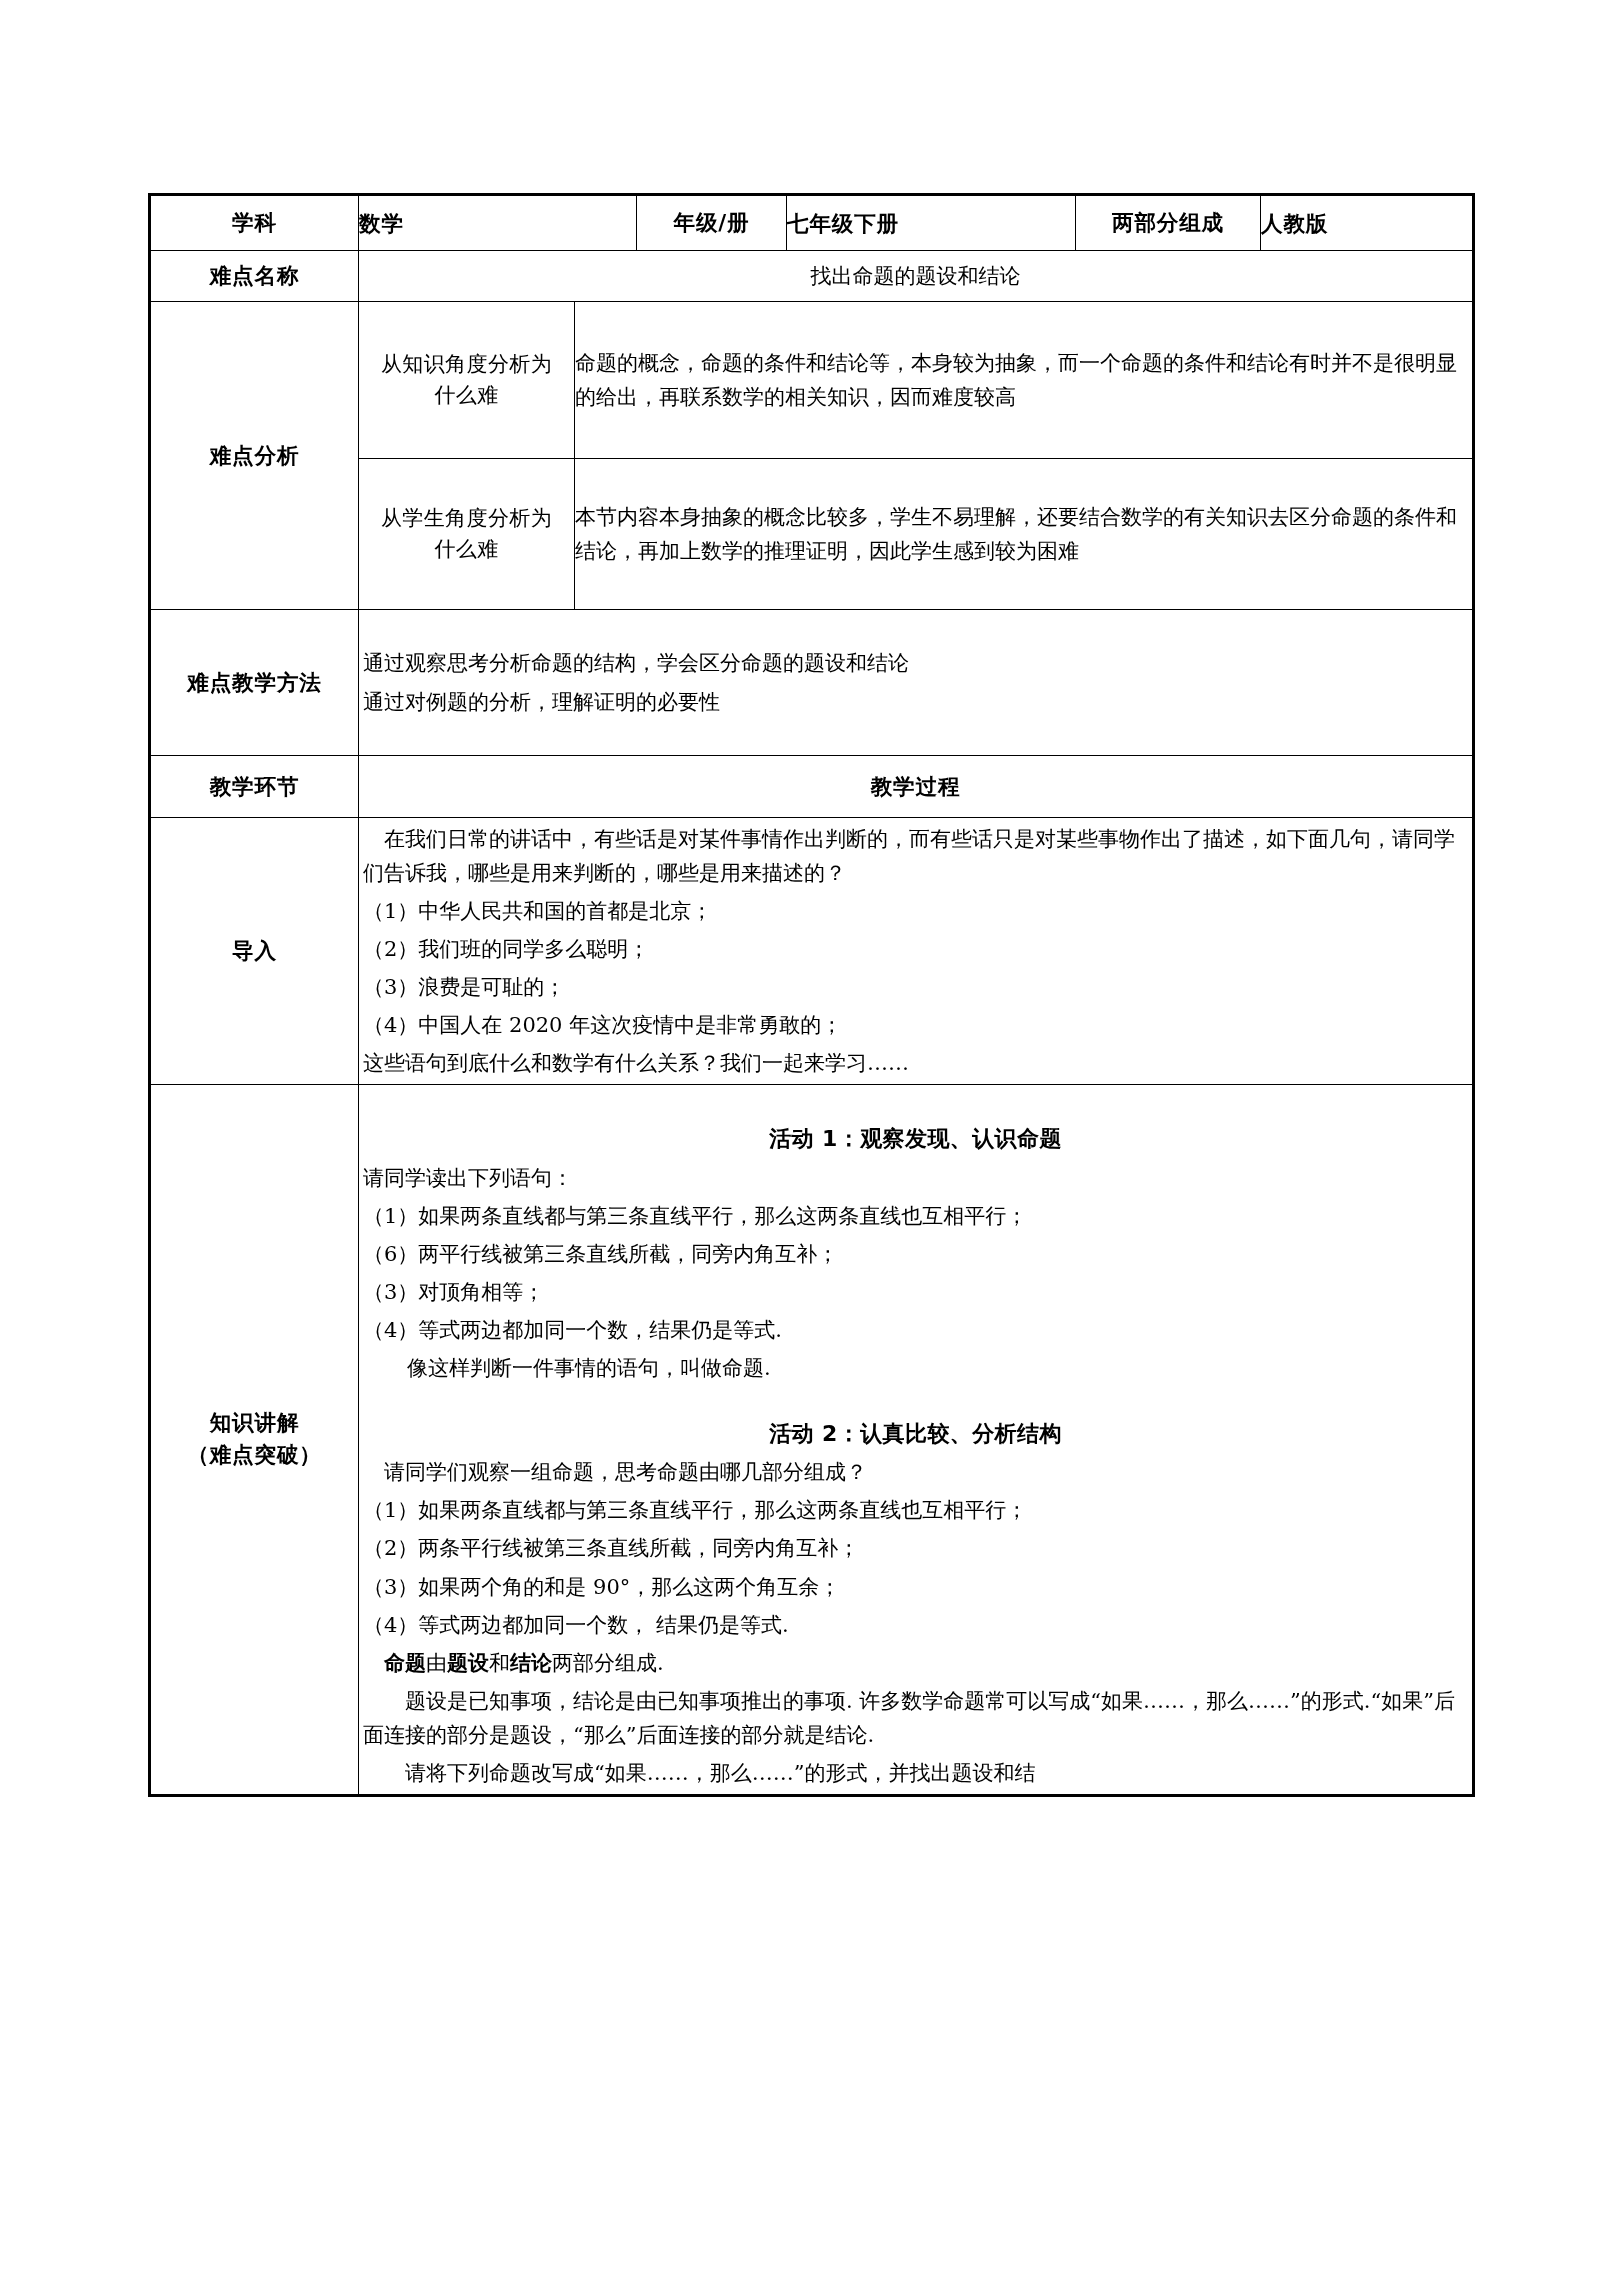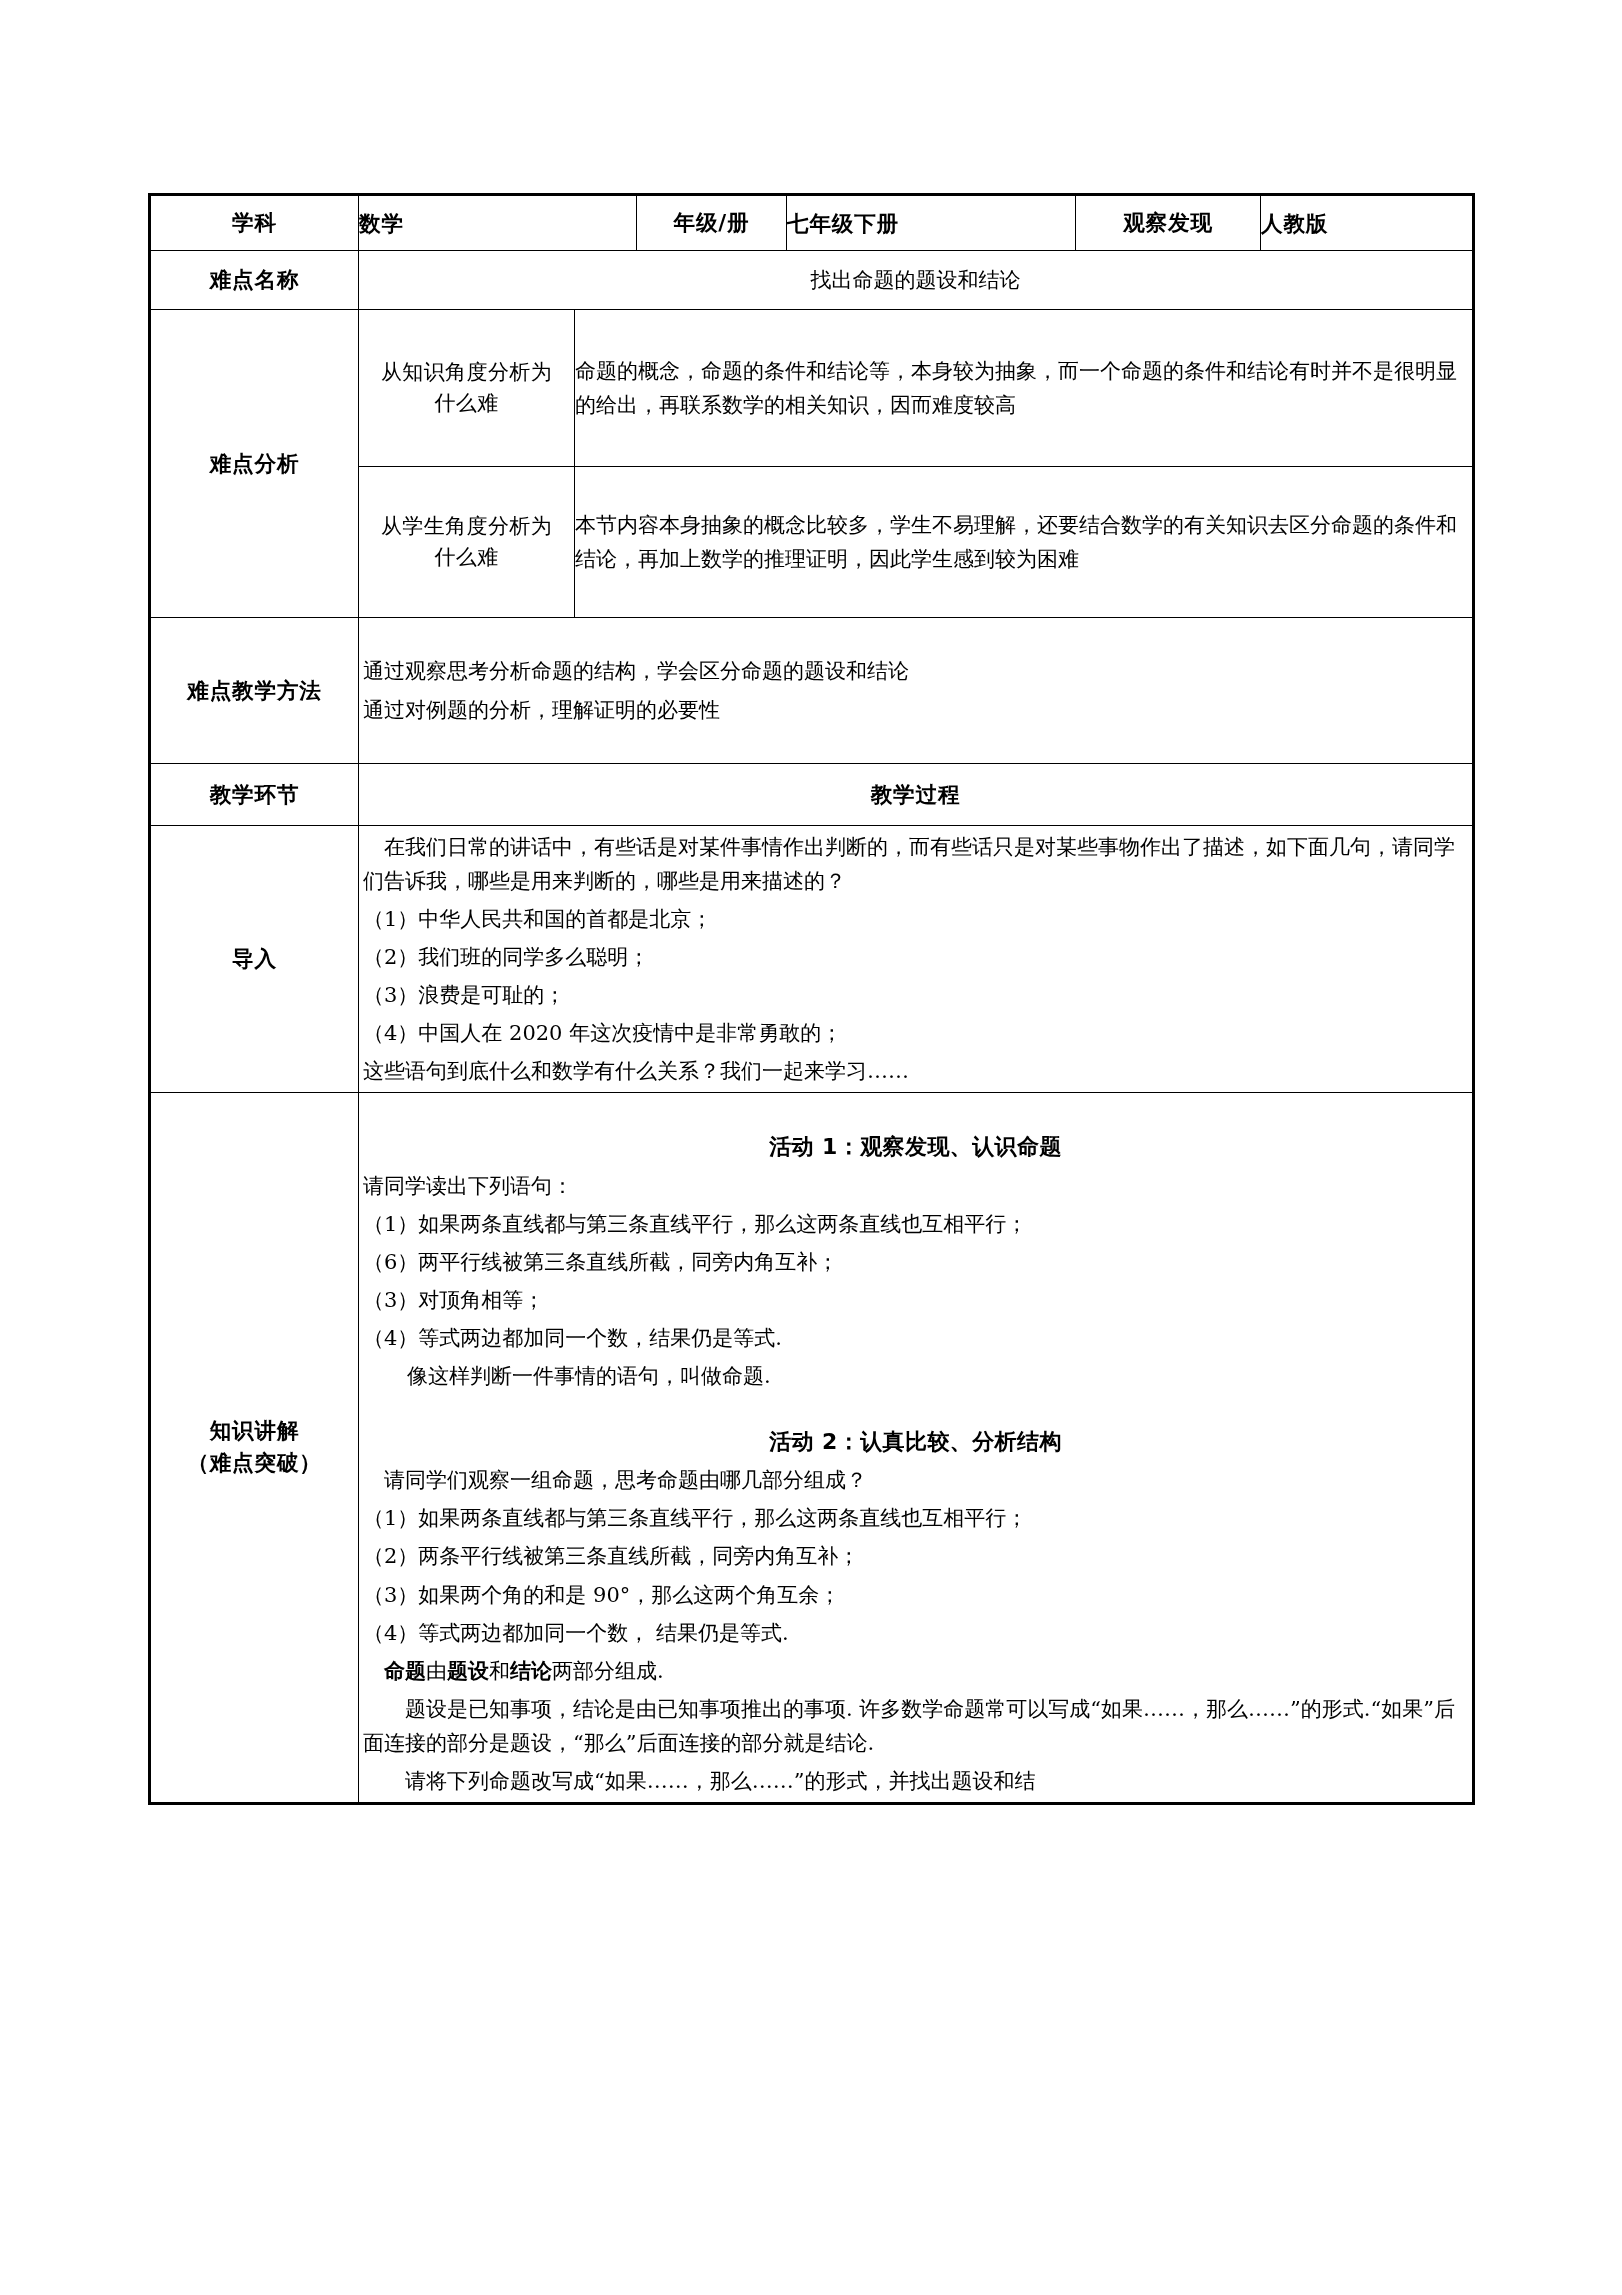--- a/index.html
+++ b/index.html
@@ -99,21 +99,21 @@
     text-align: center;
   }
   .ind1 { text-indent: 1em; }
   .ind2 { text-indent: 2em; }
   .spacer-line { height: 23px; }
   .gap-block { height: 32px; }
   .bold-run { font-weight: bold; }
   .r-bl { padding-left: 2.1em; }
   
   .h-hdr   { height: 55px; margin-top: 27px; }
-  .h-name  { height: 59px; }
+  .h-name  { height: 51px; }
   .h-an1   { height: 157px; }
   .h-an2   { height: 151px; }
   .h-meth  { height: 146px; }
   .h-stage { height: 62px; }
 </style>
 </head>
 <body>
 
 <div class="page">
   <div class="sheet">
@@ -127,21 +127,21 @@
         <col style="width:185px">
         <col style="width:212px">
       </colgroup>
       <tbody>
 
         <tr class="h-hdr">
           <td class="lbl">学科</td>
           <td class="val" colspan="2">数学</td>
           <td class="lbl">年级/册</td>
           <td class="val">七年级下册</td>
-          <td class="lbl">观察发现</td>
+          <td class="lbl">两部分组成</td>
           <td class="val">人教版</td>
         </tr>
 
         <tr class="h-name">
           <td class="lbl">难点名称</td>
           <td class="mid-center" colspan="6">找出命题的题设和结论</td>
         </tr>
 
         <tr class="h-an1">
           <td class="lbl" rowspan="2">难点分析</td>

